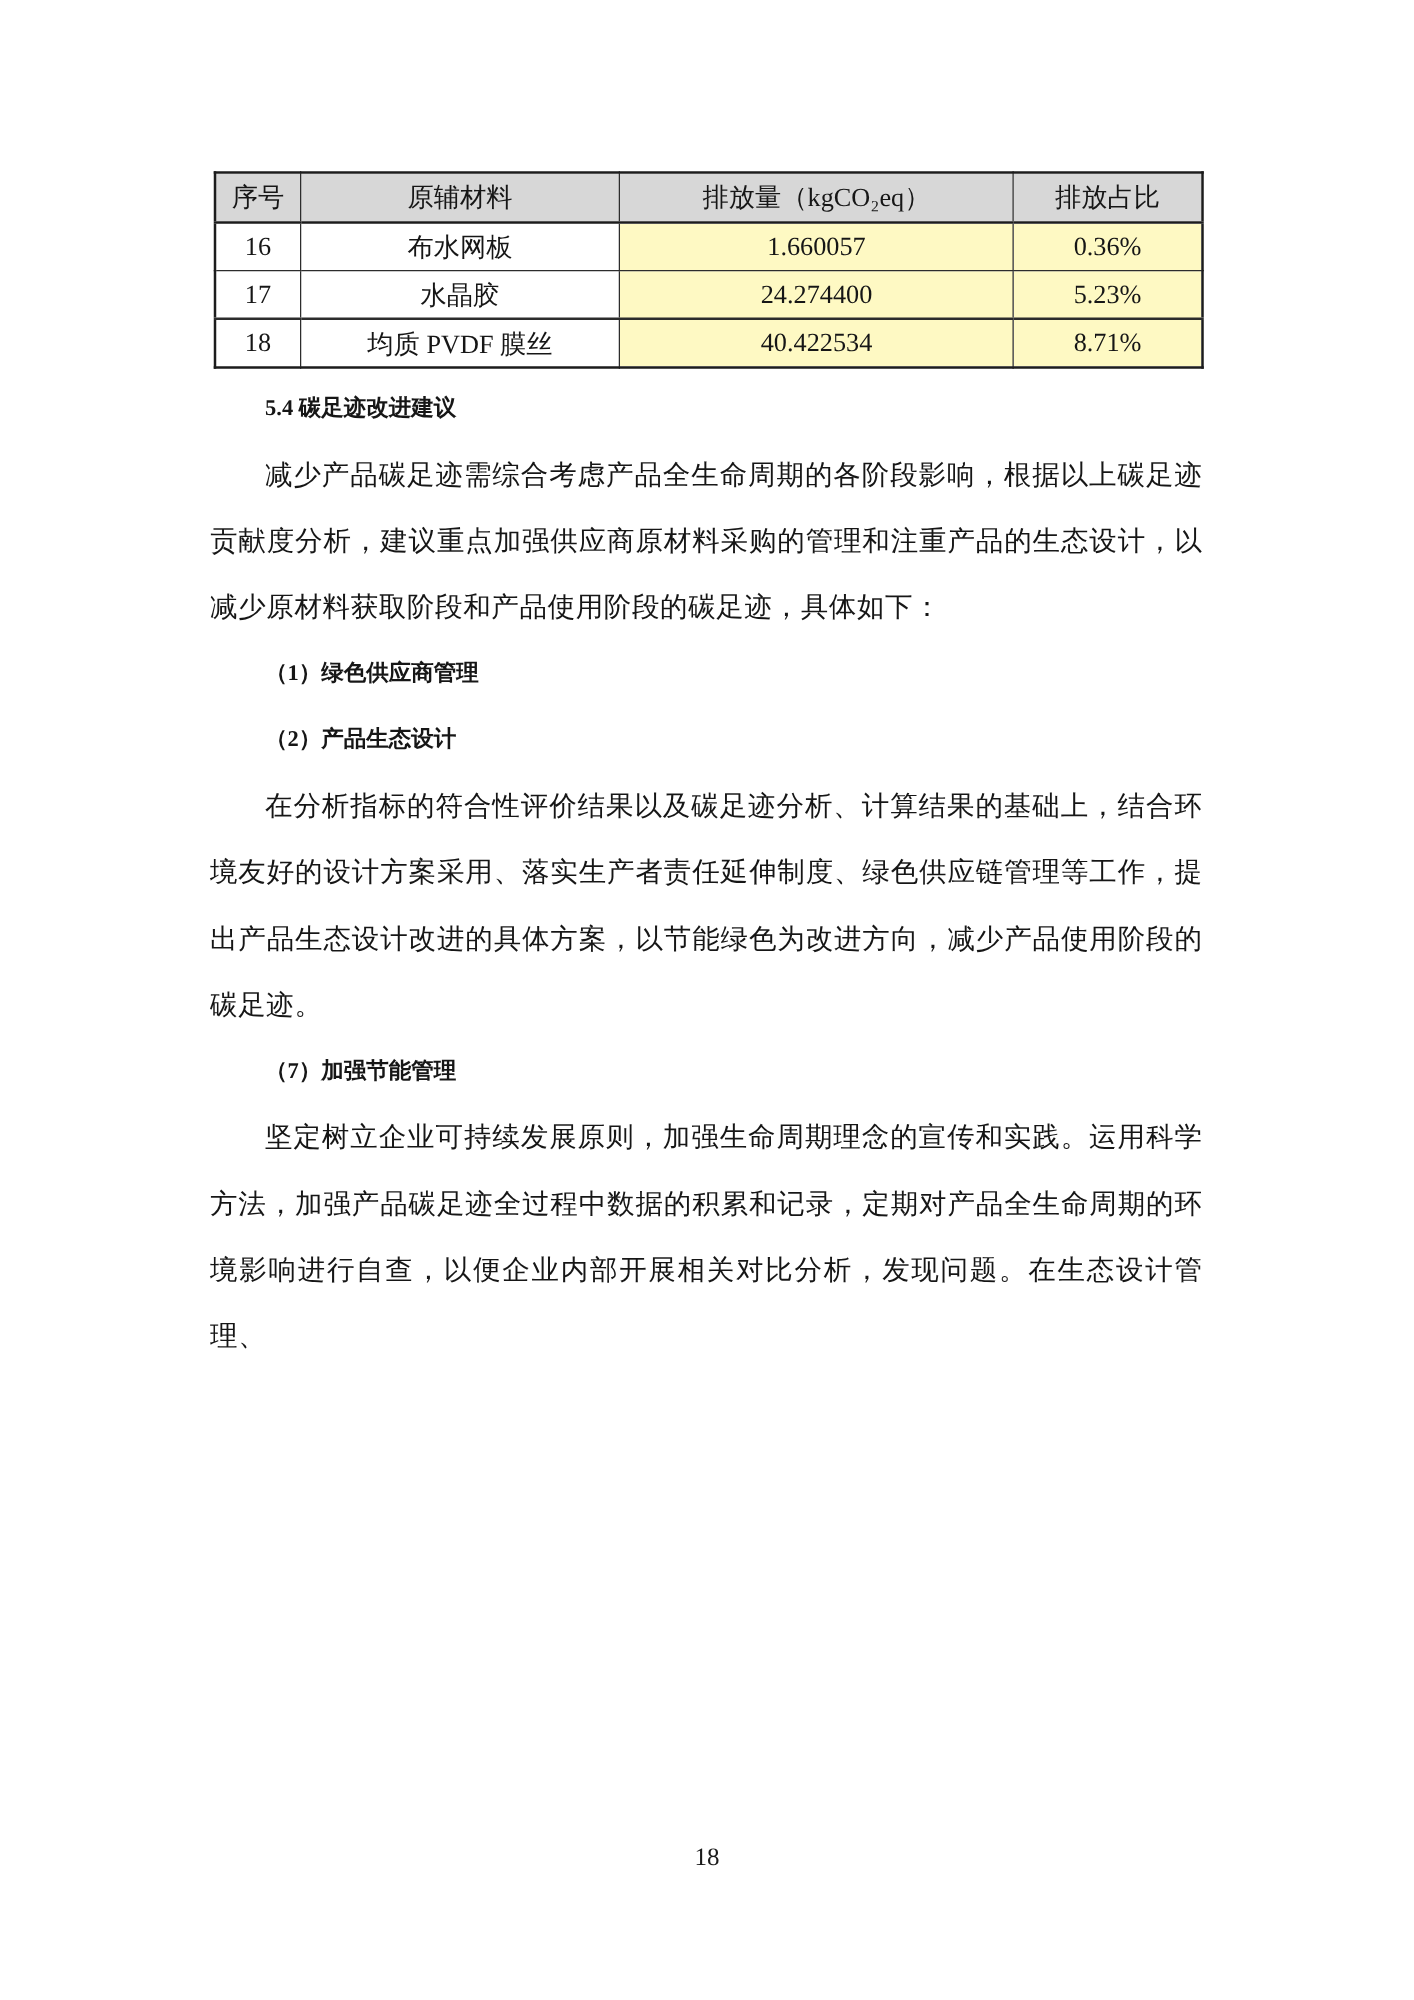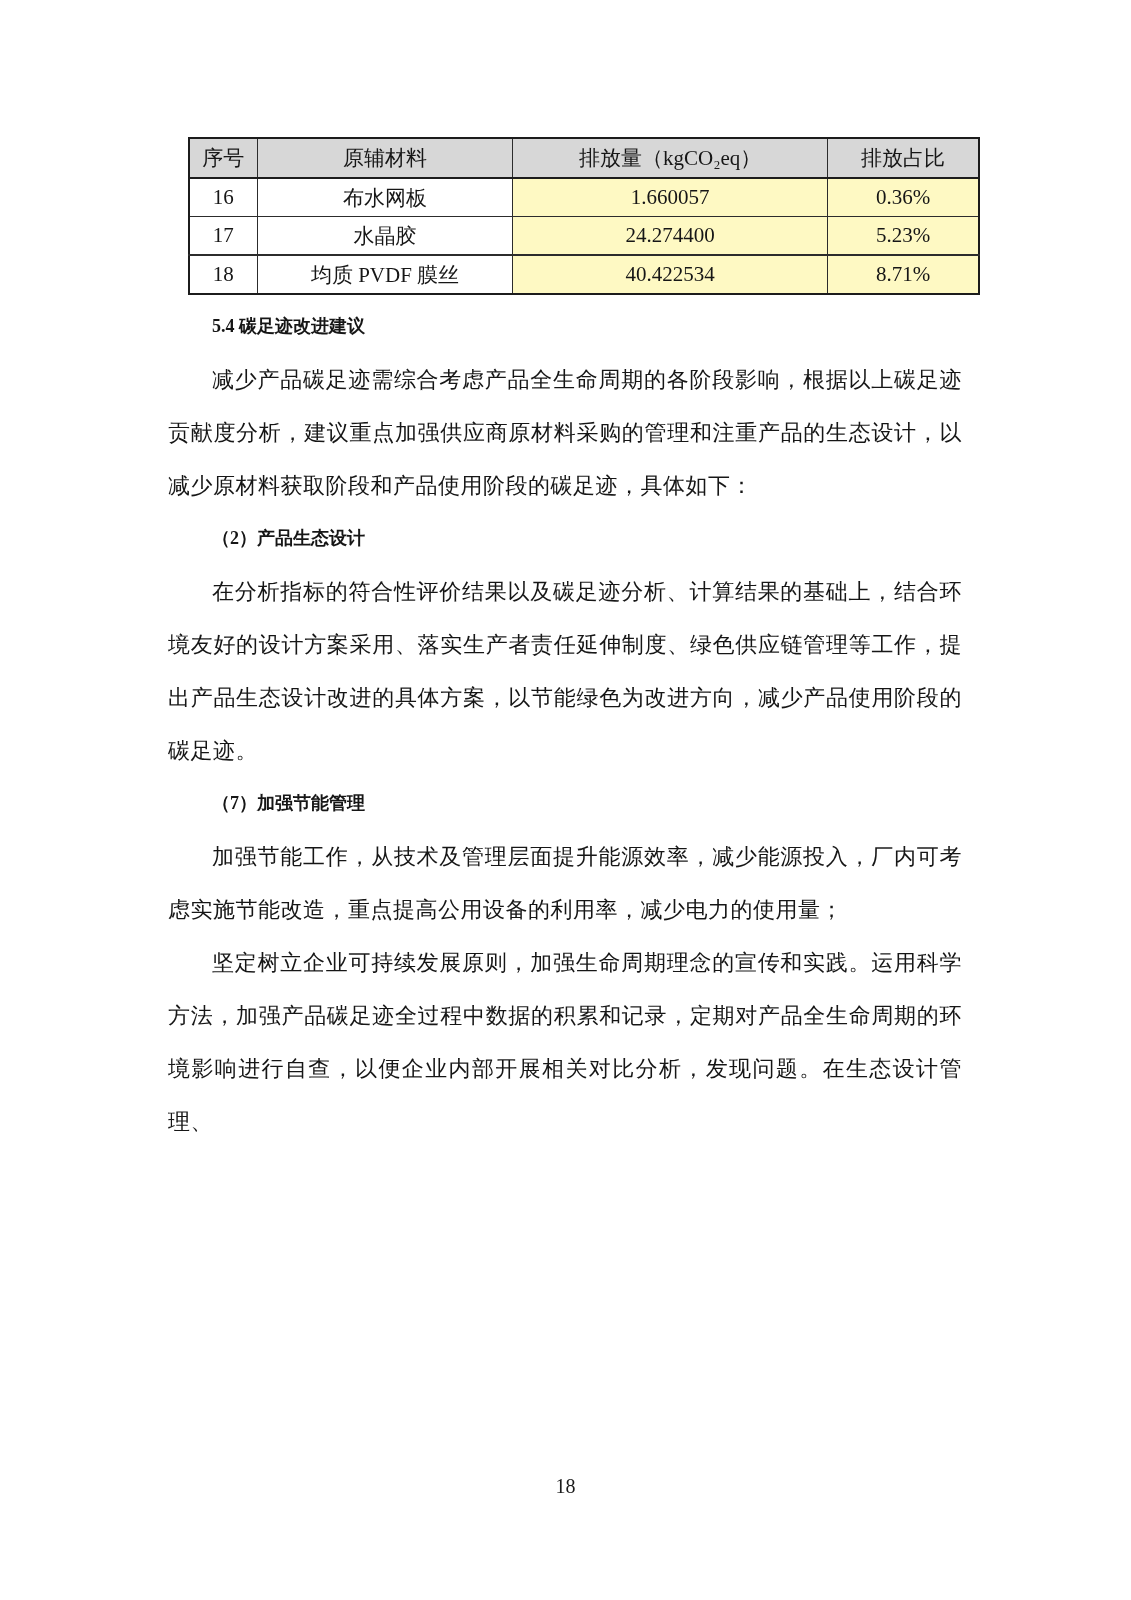--- a/index.html
+++ b/index.html
@@ -13,21 +13,21 @@
     box-sizing: border-box;
     padding: 137px 169px 0 168px;
     font-family: "Liberation Serif", "DejaVu Serif", serif;
     color: #161616;
     overflow: hidden;
   }
   table.emissions-table {
     border-collapse: collapse;
     table-layout: fixed;
     width: 792px;
-    margin-left: 20px;
+    margin-left: 3px;
     border: 2px solid #1c1c1c;
   }
   .emissions-table th, .emissions-table td {
     border: 1px solid #2c2c2c;
     text-align: center;
     vertical-align: middle;
     padding: 0;
     font-size: 21px;
     font-weight: normal;
     height: 37px;
@@ -106,24 +106,24 @@
         <td>均质 PVDF 膜丝</td>
         <td class="shaded">40.422534</td>
         <td class="shaded">8.71%</td>
       </tr>
     </tbody>
   </table>
 
   <h2 class="section-heading">5.4 碳足迹改进建议</h2>
   <p class="body-text">减少产品碳足迹需综合考虑产品全生命周期的各阶段影响，根据以上碳足迹贡献度分析，建议重点加强供应商原材料采购的管理和注重产品的生态设计，以减少原材料获取阶段和产品使用阶段的碳足迹，具体如下：</p>
 
+  <h3 class="item-heading">（1）绿色供应商管理</h3>
 
   <h3 class="item-heading">（2）产品生态设计</h3>
   <p class="body-text">在分析指标的符合性评价结果以及碳足迹分析、计算结果的基础上，结合环境友好的设计方案采用、落实生产者责任延伸制度、绿色供应链管理等工作，提出产品生态设计改进的具体方案，以节能绿色为改进方向，减少产品使用阶段的碳足迹。</p>
 
   <h3 class="item-heading">（7）加强节能管理</h3>
-  <p class="body-text">加强节能工作，从技术及管理层面提升能源效率，减少能源投入，厂内可考虑实施节能改造，重点提高公用设备的利用率，减少电力的使用量；</p>
 
   <p class="body-text">坚定树立企业可持续发展原则，加强生命周期理念的宣传和实践。运用科学方法，加强产品碳足迹全过程中数据的积累和记录，定期对产品全生命周期的环境影响进行自查，以便企业内部开展相关对比分析，发现问题。在生态设计管理、</p>
 
   <div class="page-number">18</div>
 
 </div>
 
 </body></html>

